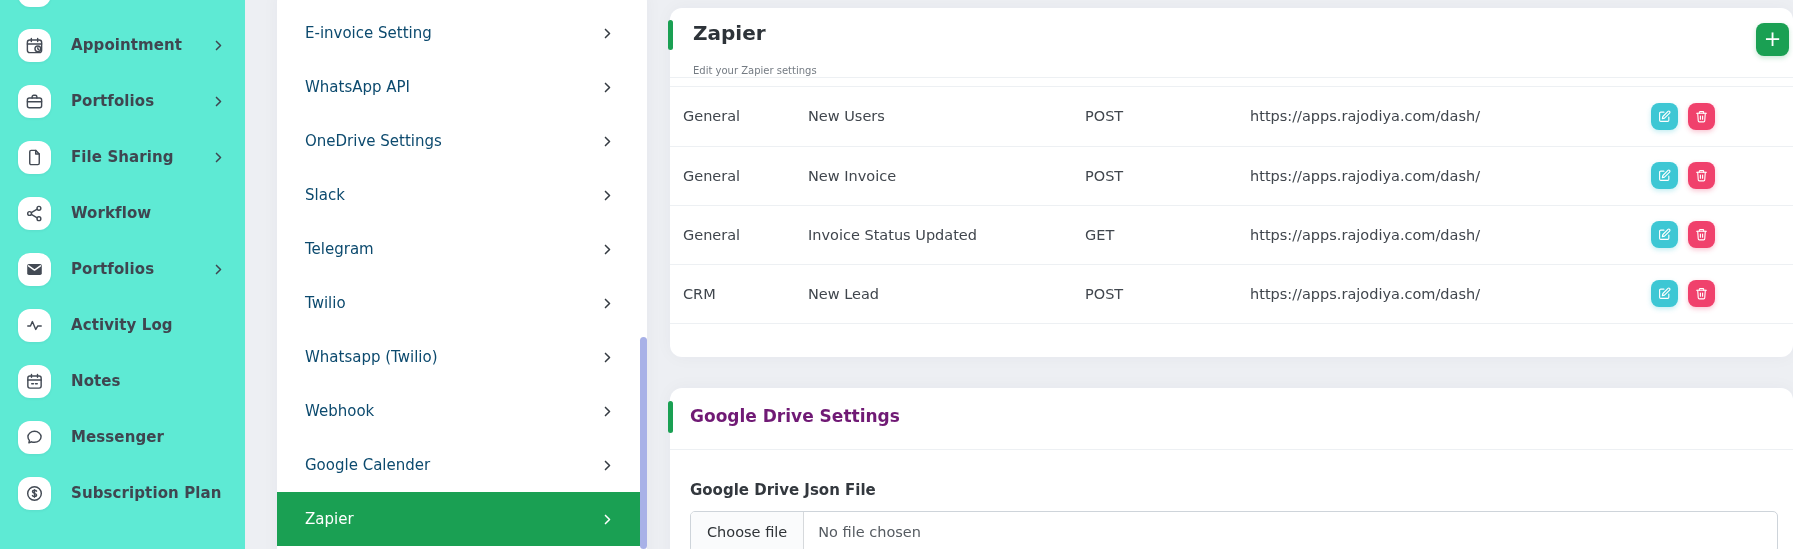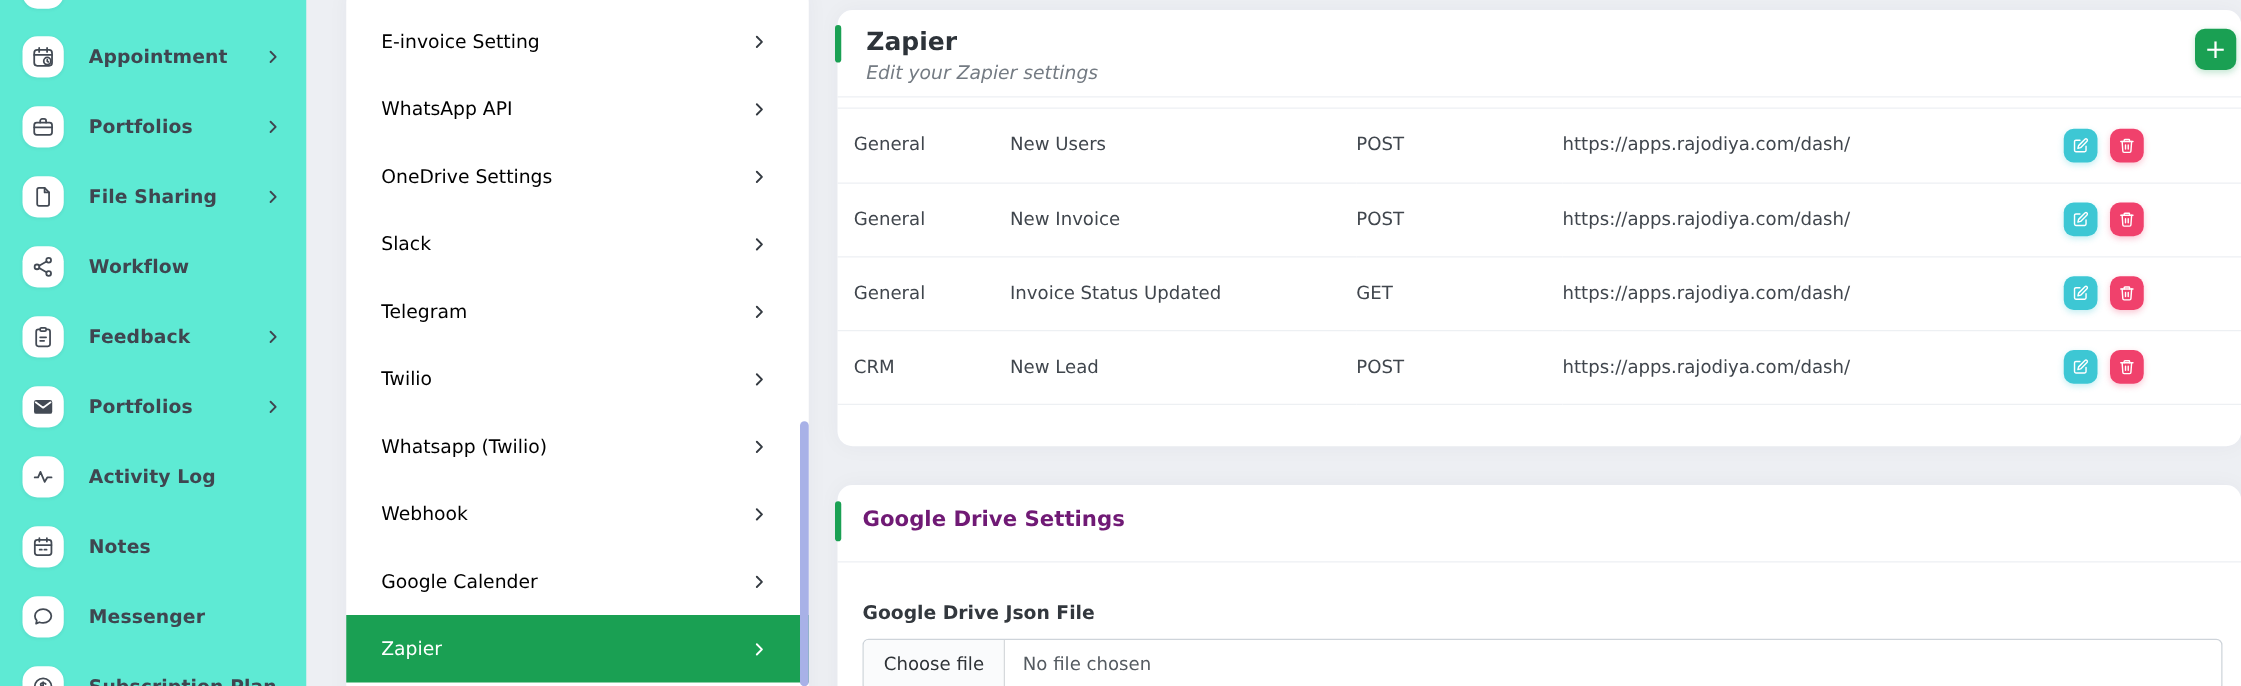--- a/index.html
+++ b/index.html
@@ -19,37 +19,37 @@
     display:flex; align-items:center; justify-content:center; flex:0 0 auto;
     box-shadow:0 1px 3px rgba(30,40,60,.06); color:#434a54; }
   .side-item .tile svg { width:19px; height:19px; }
   .side-item .lbl { margin-left:20px; font-size:15px; font-weight:bold; color:#3f4650; letter-spacing:.1px; }
   .side-item .chev { margin-left:auto; display:flex; color:#3f4650; }
   .chev svg { width:13px; height:13px; }
   
   .menu-card { position:absolute; left:277px; top:-12px; width:370px; height:595px;
     background:#fff; border-radius:14px; padding-top:18px; box-shadow:0 0 18px rgba(40,50,70,.04); }
   .menu-item { height:54px; display:flex; align-items:center; padding:0 33px 0 28px;
-    font-size:15px; color:#000000; cursor:pointer; }
+    font-size:15px; color:#0c4a6e; cursor:pointer; }
   .menu-item .chev { margin-left:auto; display:flex; color:#353b42; }
   .menu-item.active { background:#1aa053; color:#fff; }
   .menu-item.active .chev { color:#fff; }
   
   .scroll-thumb { position:absolute; left:640px; top:337px; width:7px; height:212px;
     background:#a8b1e7; border-radius:4px; }
   
   .card { position:absolute; left:670px; width:1123px; background:#fff; border-radius:12px;
     box-shadow:0 0 18px rgba(40,50,70,.04); }
   .accent { position:absolute; left:-2px; width:5px; border-radius:3px; background:#1aa053; }
   
   .zap-card { top:8px; height:349px; }
   .zap-card .accent { top:12px; height:30px; }
   .card-head { padding:13px 20px 0 23px; height:70px; border-bottom:1px solid #edf0f3; }
   .card-title { font-size:20px; font-weight:bold; color:#2d3339; }
-  .card-sub { font-size:15px; color:#747b83; margin-top:4px;font-style:italic; }
+  .card-sub { font-size:10px; color:#747b83; margin-top:20px; }
   .add-btn { position:absolute; top:15px; right:4px; width:33px; height:33px; border:none;
     background:#1aa053; color:#fff; border-radius:8px; font-size:21px; line-height:31px;
     cursor:pointer; font-family:inherit; box-shadow:0 2px 5px rgba(26,160,83,.25); }
   .zap-table-wrap { margin-top:8px; border-top:1px solid #edf0f3; }
   table { width:100%; border-collapse:collapse; table-layout:fixed; }
   td { height:59px; border-bottom:1px solid #edf0f3; font-size:14.5px; color:#40464d;
     vertical-align:middle; white-space:nowrap; overflow:hidden; }
   col.c1{width:138px} col.c2{width:277px} col.c3{width:165px} col.c4{width:390px} col.c5{width:auto}
   td.c1 { padding-left:13px; }
   td.c5 { padding-left:11px; }
@@ -125,35 +125,20 @@
     <span class="tile">
           <svg viewBox="0 0 24 24" fill="none" stroke="currentColor" stroke-width="1.8" stroke-linecap="round" stroke-linejoin="round">
             <circle cx="17.6" cy="5.4" r="2.4"></circle>
             <circle cx="17.6" cy="18.6" r="2.4"></circle>
             <circle cx="5.8" cy="12" r="2.4"></circle>
             <path d="M8 10.9l7.4-4.3M8 13.1l7.4 4.3"></path>
           </svg>
         </span>
     <span class="lbl">Workflow</span>
 
-  </div>
-      <div class="side-item">
-    <span class="tile">
-          <svg viewBox="0 0 24 24" fill="none" stroke="currentColor" stroke-width="1.8" stroke-linecap="round" stroke-linejoin="round">
-            <rect x="5" y="4.5" width="14" height="17" rx="2.2"></rect>
-            <rect x="9" y="2.8" width="6" height="3.4" rx="1.2" fill="#fff"></rect>
-            <path d="M9 12.5h6M9 16h4"></path>
-          </svg>
-        </span>
-    <span class="lbl">Feedback</span>
-    <span class="chev">
-          <svg viewBox="0 0 16 16" fill="none" stroke="currentColor" stroke-width="1.9" stroke-linecap="round" stroke-linejoin="round">
-            <path d="M5.5 3l5 5-5 5"></path>
-          </svg>
-        </span>
   </div>
       <div class="side-item">
     <span class="tile">
           <svg viewBox="0 0 24 24">
             <rect x="2.8" y="5" width="18.4" height="14" rx="2.2" fill="currentColor"></rect>
             <path d="M4.5 7.4 12 12.8l7.5-5.4" stroke="#fff" stroke-width="1.8" fill="none" stroke-linecap="round" stroke-linejoin="round"></path>
           </svg>
         </span>
     <span class="lbl">Portfolios</span>
     <span class="chev">

